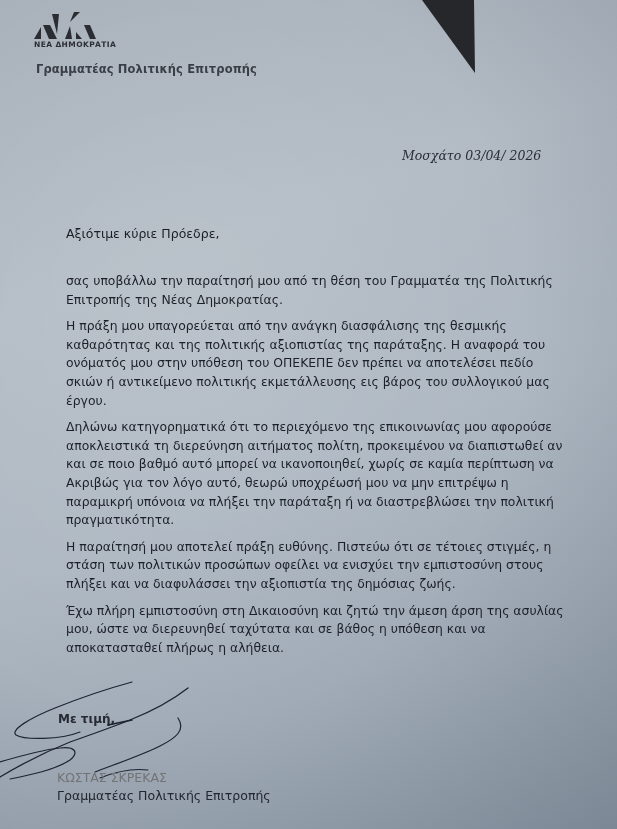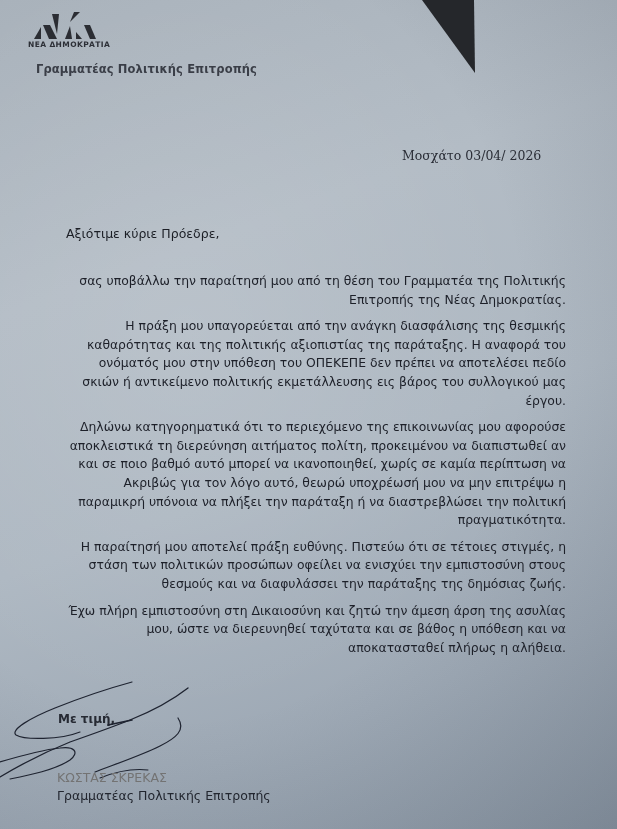--- a/index.html
+++ b/index.html
@@ -14,40 +14,40 @@
     .shadow-vignette {
       position: absolute; inset: 0;
       background: radial-gradient(ellipse at 30% 40%, rgba(255,255,255,0.10) 0%, rgba(255,255,255,0) 55%, rgba(40,50,65,0.18) 100%);
       pointer-events: none;
     }
     .intrusion {
       position: absolute; left: 422px; top: 0; width: 54px; height: 73px;
     }
     .logo { position: absolute; left: 32px; top: 12px; width: 80px; height: 52px; }
     .logo-text {
-      position: absolute; left: 28px; top: 40px;
+      position: absolute; left: 34px; top: 40px;
       font-size: 7.5px; letter-spacing: 0.4px; color: #2c2f36; font-weight: bold;
     }
     .letterhead-title {
       position: absolute; left: 36px; top: 62px;
       font-size: 11.5px; color: #3a3e47; font-weight: bold; letter-spacing: 0.1px;
     }
     .date {
       position: absolute; left: 402px; top: 148px;
-      font-family: "DejaVu Serif", serif; 
+      font-family: "DejaVu Serif", serif; font-style: italic;
       font-size: 12.5px; color: #2a2d36;
     }
     .salutation {
       position: absolute; left: 66px; top: 226px; font-size: 12.5px;
     }
     .body-text {
       position: absolute; left: 66px; top: 272px; width: 500px;
       font-size: 12.4px; line-height: 18.6px; color: #1d2029;
     }
-    .body-text p { margin-bottom: 8px; text-align: right; }
+    .body-text p { margin-bottom: 8px; }
     .body-text .line { display: block; white-space: nowrap; }
     .closing {
       position: absolute; left: 58px; top: 712px; font-size: 12px; color: #262a33; font-weight: bold;
     }
     .signature { position: absolute; left: 0; top: 680px; width: 230px; height: 100px; }
     .signer-name {
       position: absolute; left: 57px; top: 770px; font-size: 12.5px; color: #737373;
     }
     .signer-role {
       position: absolute; left: 57px; top: 788px; font-size: 12.5px; color: #22262f;
@@ -100,21 +100,21 @@
       <span class="line">Δηλώνω κατηγορηματικά ότι το περιεχόμενο της επικοινωνίας μου αφορούσε</span>
       <span class="line">αποκλειστικά τη διερεύνηση αιτήματος πολίτη, προκειμένου να διαπιστωθεί αν</span>
       <span class="line">και σε ποιο βαθμό αυτό μπορεί να ικανοποιηθεί, χωρίς σε καμία περίπτωση να</span>
       <span class="line">Ακριβώς για τον λόγο αυτό, θεωρώ υποχρέωσή μου να μην επιτρέψω η</span>
       <span class="line">παραμικρή υπόνοια να πλήξει την παράταξη ή να διαστρεβλώσει την πολιτική</span>
       <span class="line">πραγματικότητα.</span>
     </p>
     <p>
       <span class="line">Η παραίτησή μου αποτελεί πράξη ευθύνης. Πιστεύω ότι σε τέτοιες στιγμές, η</span>
       <span class="line">στάση των πολιτικών προσώπων οφείλει να ενισχύει την εμπιστοσύνη στους</span>
-      <span class="line">θεσμούς και να διαφυλάσσει την παράταξης της δημόσιας ζωής.</span>
+      <span class="line">πλήξει και να διαφυλάσσει την αξιοπιστία της δημόσιας ζωής.</span>
     </p>
     <p>
       <span class="line">Έχω πλήρη εμπιστοσύνη στη Δικαιοσύνη και ζητώ την άμεση άρση της ασυλίας</span>
       <span class="line">μου, ώστε να διερευνηθεί ταχύτατα και σε βάθος η υπόθεση και να</span>
       <span class="line">αποκατασταθεί πλήρως η αλήθεια.</span>
     </p>
   </div>
 
   <div class="closing">Με τιμή,</div>
 

